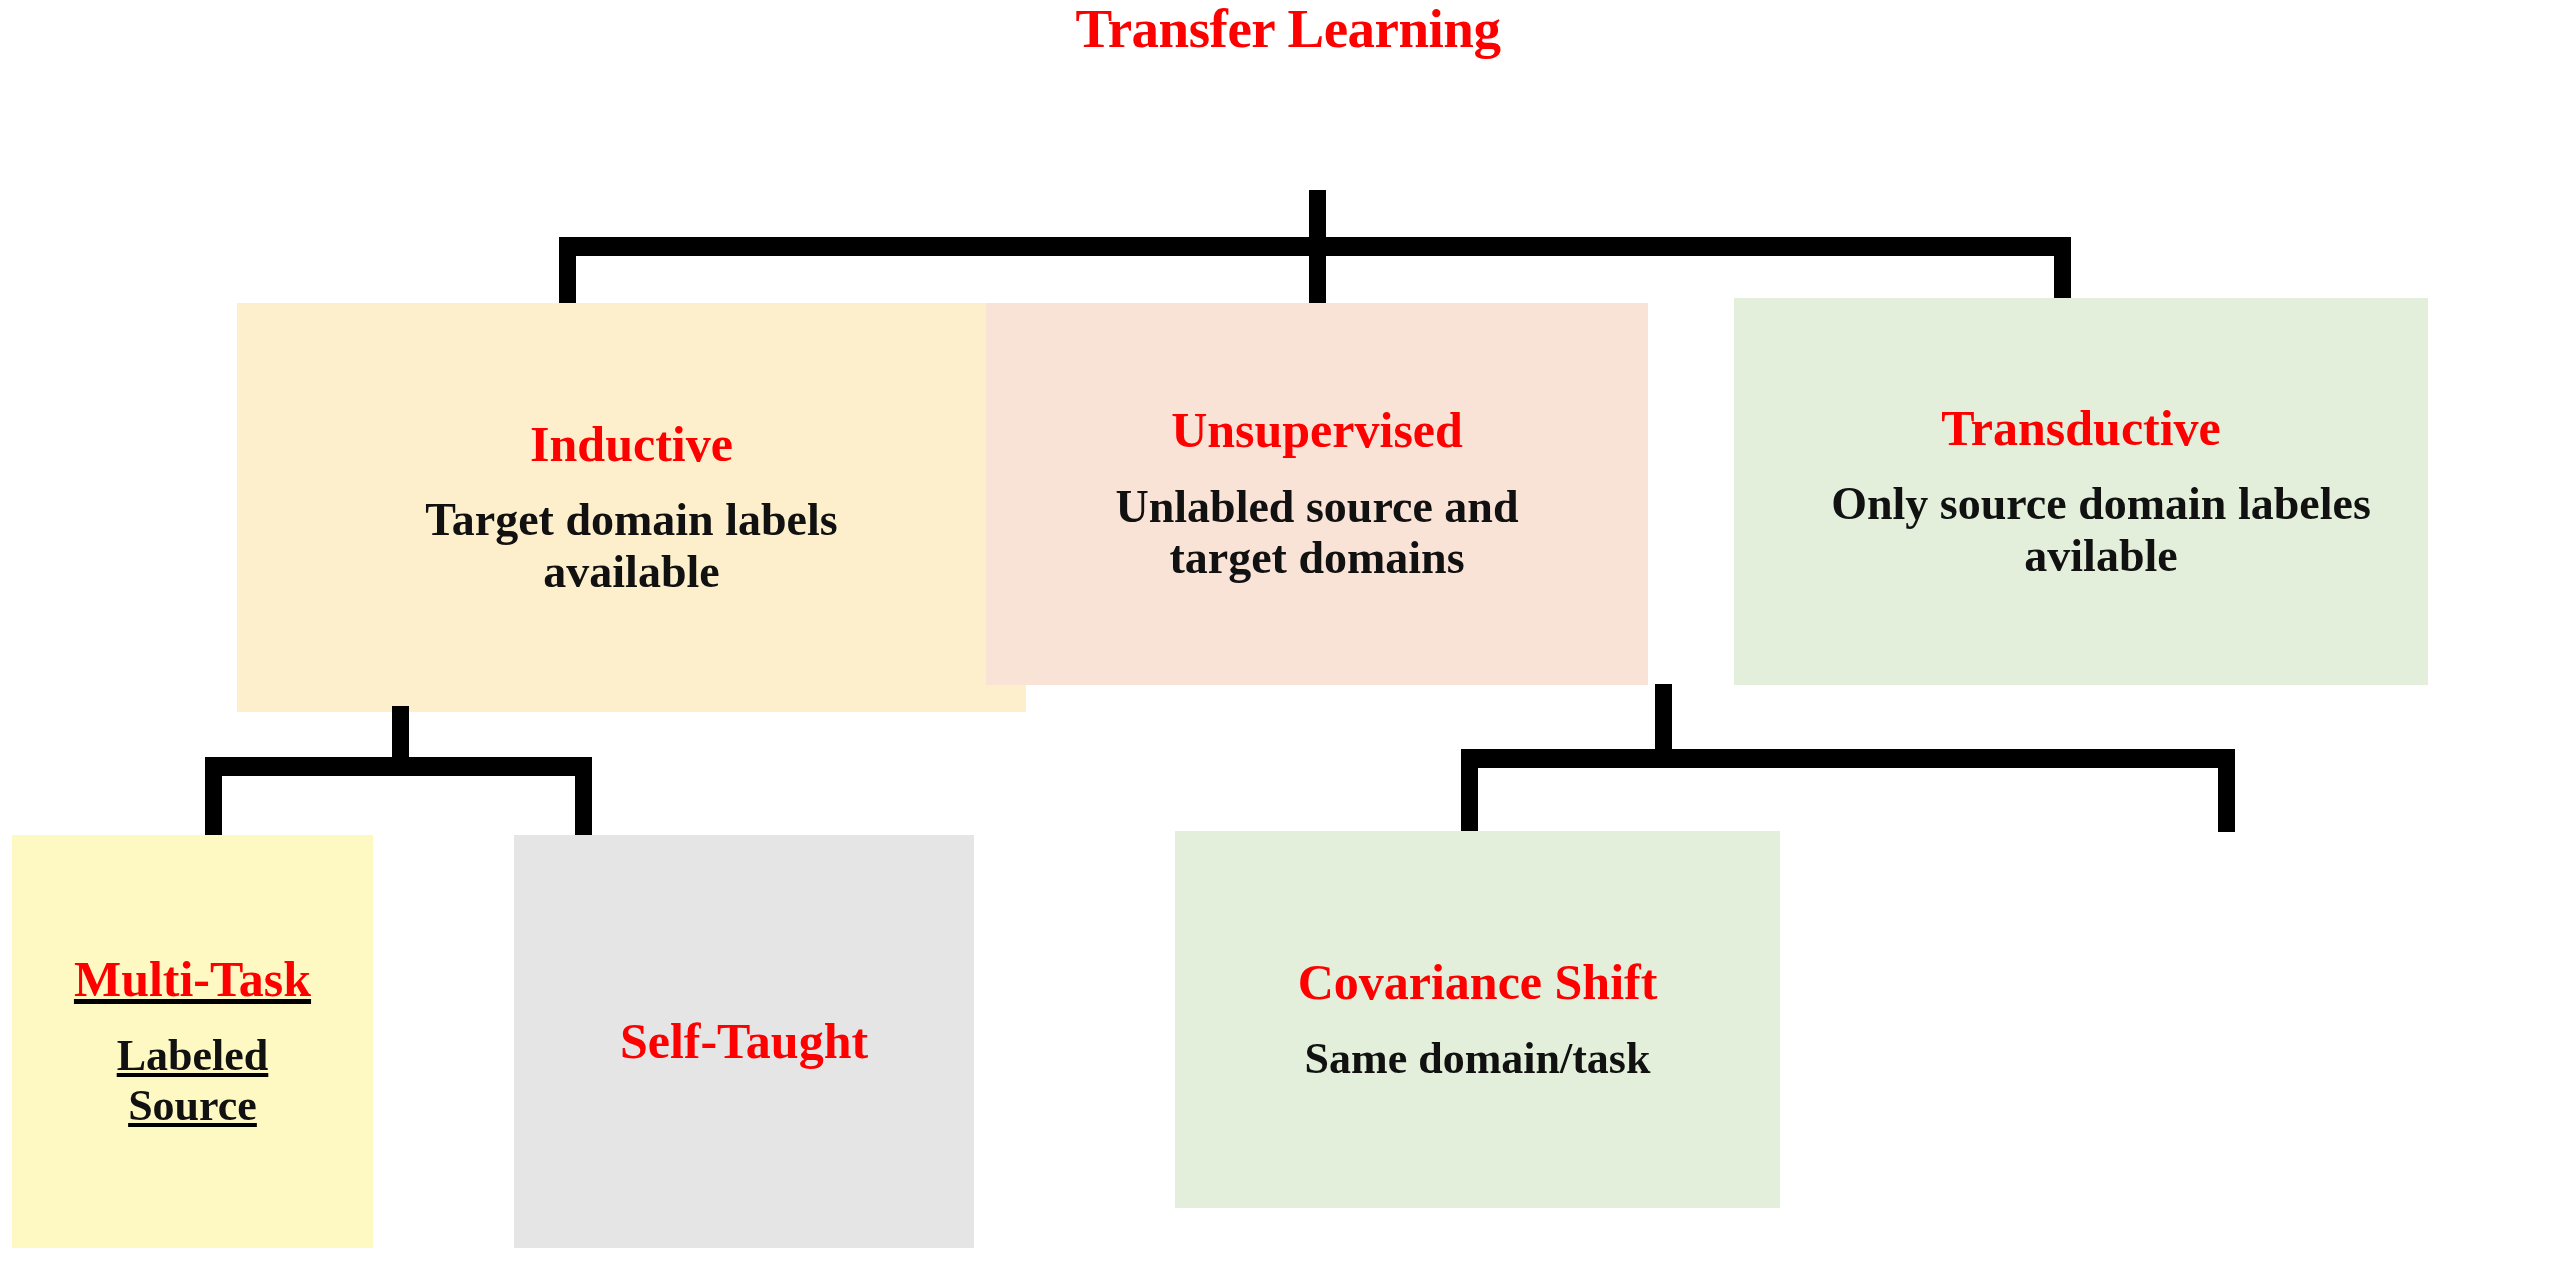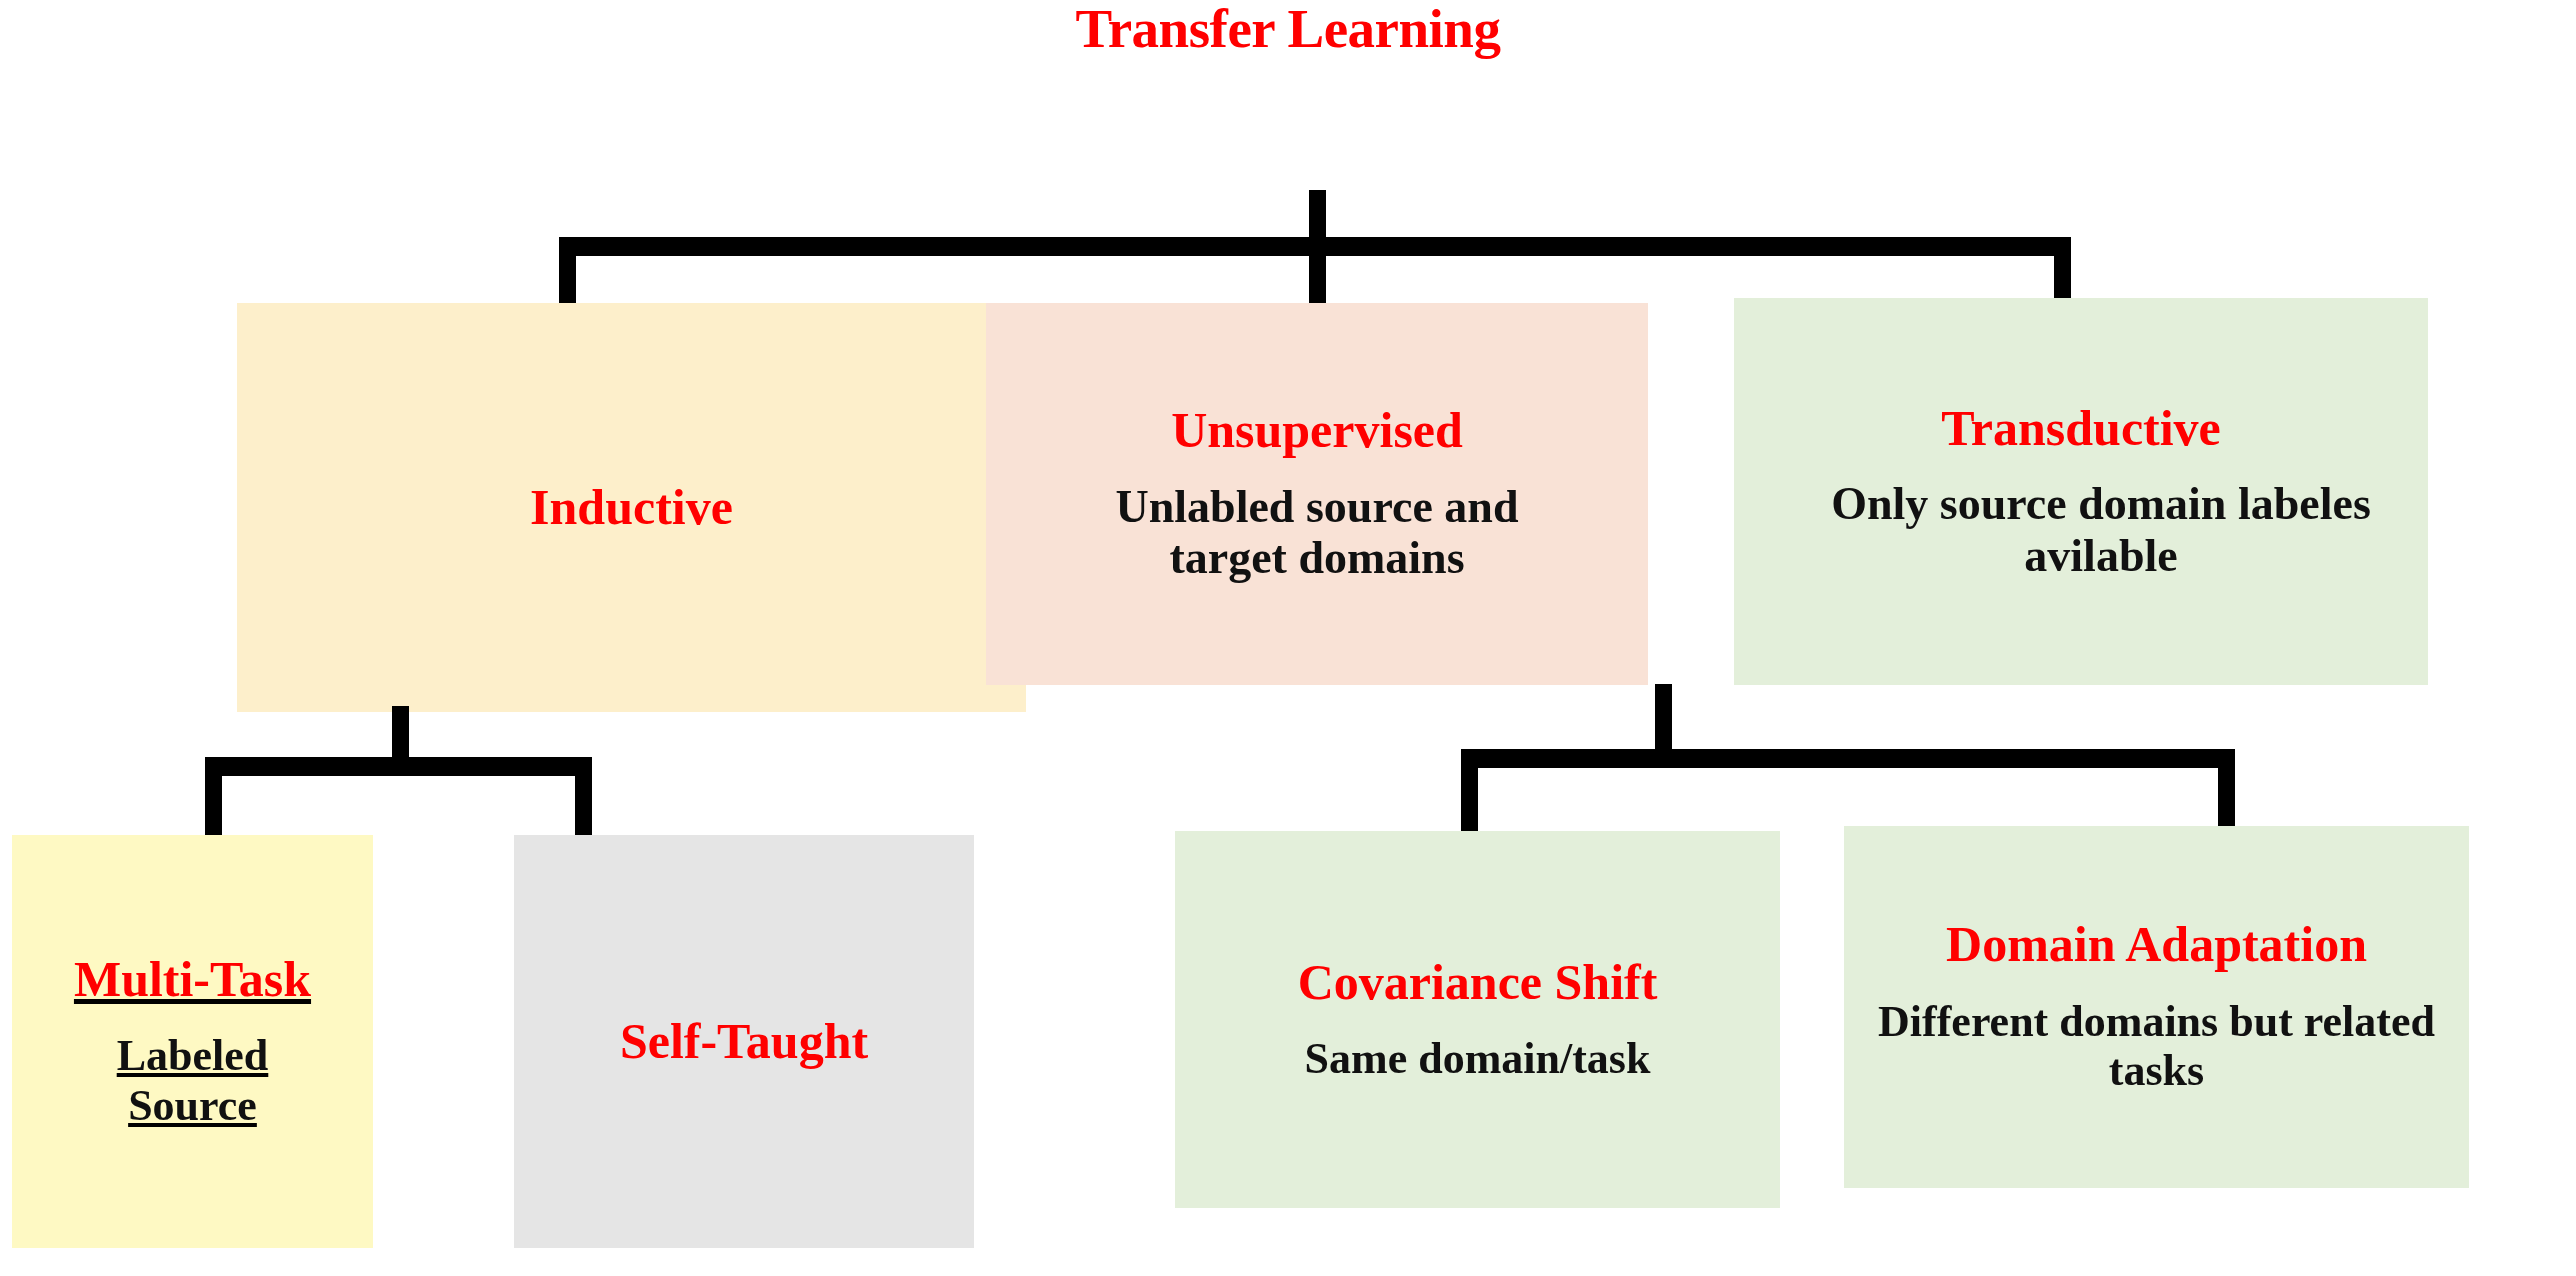--- a/index.html
+++ b/index.html
@@ -84,20 +84,21 @@
   <div class="line" style="left: 559px; top: 237px; width: 1512px; height: 19px; background: rgb(0, 0, 0);"></div>
 
   <div class="line" style="left: 559px; top: 237px; width: 17px; height: 67px; background: rgb(0, 0, 0);"></div>
 
   <div class="line" style="left: 1309px; top: 237px; width: 17px; height: 67px; background: rgb(0, 0, 0);"></div>
 
   <div class="line" style="left: 2054px; top: 237px; width: 17px; height: 61px; background: rgb(0, 0, 0);"></div>
 
   <div class="node lvl1 cream" style="left: 237px; top: 303px; width: 789px; height: 409px; background: rgb(253, 239, 203);">
     <div class="title" style="color: rgb(255, 0, 0);">Inductive</div>
+    <div class="desc" style="max-width: 595px; color: rgb(17, 17, 17);">Target domain labels available</div>
   </div>
 
   <div class="node lvl1 peach" style="left: 986px; top: 303px; width: 662px; height: 382px; background: rgb(249, 226, 214);">
     <div class="title" style="color: rgb(255, 0, 0);">Unsupervised</div>
     <div class="desc" style="max-width: 516px; color: rgb(17, 17, 17);">Unlabled source and target domains</div>
   </div>
 
   <div class="node lvl1 green" style="left: 1734px; top: 298px; width: 694px; height: 387px; background: rgb(227, 239, 218);">
     <div class="title" style="color: rgb(255, 0, 0);">Transductive</div>
     <div class="desc" style="max-width: 555px; color: rgb(17, 17, 17); margin-left: 40px;">Only source domain labeles avilable</div>
@@ -120,19 +121,15 @@
 
   <div class="node lvl2 cream" style="left: 514px; top: 835px; width: 460px; height: 413px; background: #e5e5e5;">
     <div class="title" style="color: rgb(255, 0, 0);">Self-Taught</div>
   </div>
 
   <div class="node lvl2 green" style="left: 1175px; top: 831px; width: 605px; height: 377px; background: rgb(227, 239, 218);">
     <div class="title" style="color: rgb(255, 0, 0);">Covariance Shift</div>
     <div class="desc" style="max-width: 555px; color: rgb(17, 17, 17);">Same domain/task</div>
   </div>
 
-  <div class="node lvl2 green" style="left: 1844px; top: 826px; width: 625px; height: 362px; background: rgb(227, 239, 218);">
-    <div class="title" style="color: rgb(255, 0, 0);">Domain Adaptation</div>
-    <div class="desc" style="max-width: 595px; color: rgb(17, 17, 17);">Different domains but related tasks</div>
-  </div>
 
 </div>
 
 
 </body></html>

